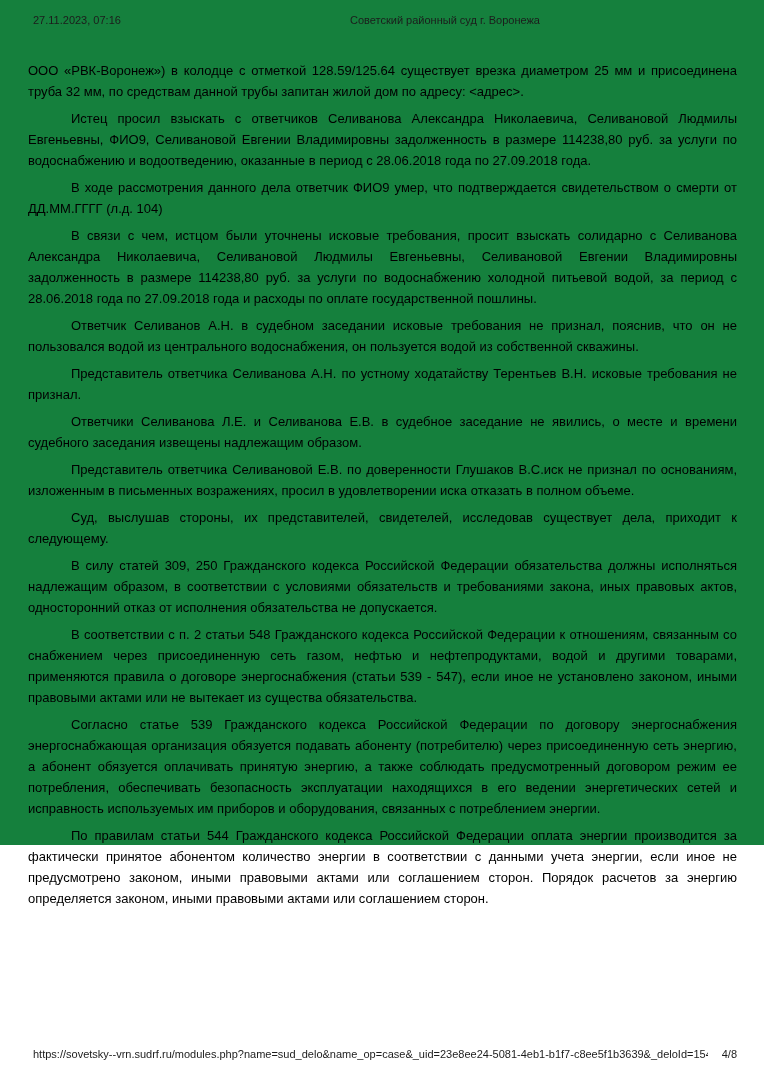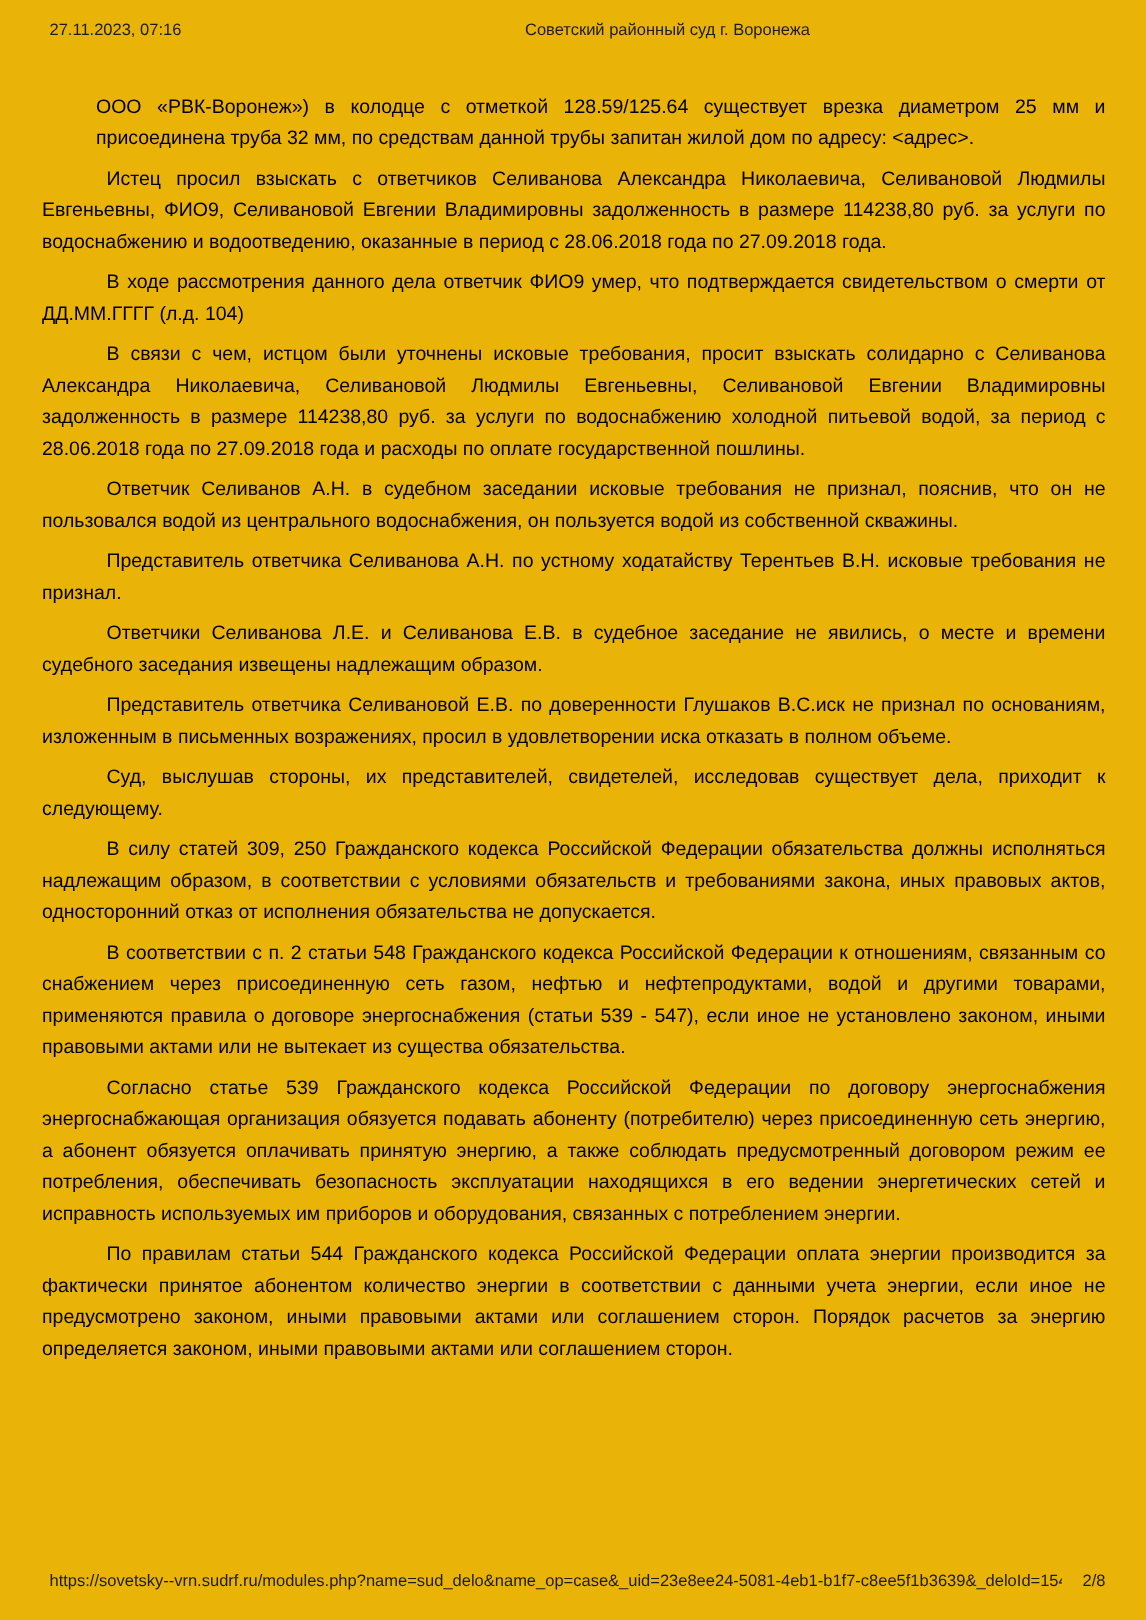--- a/index.html
+++ b/index.html
@@ -6,22 +6,22 @@
   html, body { margin: 0; padding: 0; }
   body {
     width: 764px; height: 1080px;
     background: #ffffff;
     color: #000000;
     font-family: "Liberation Sans", "DejaVu Sans", sans-serif;
     overflow: hidden;
   }
   .page {
     position: relative;
-    width: 764px; height: 1080px;
-    background: #eab308;
+    width: 764px; height: 845px;
+    background: #15803d;
   }
   
   .print-header {
     position: absolute;
     top: 14px; left: 33px; right: 30px;
     height: 16px;
     font-size: 11px;
     color: #1c1c1c;
   }
   .print-datetime { position: absolute; left: 0; top: 0; white-space: nowrap; }
@@ -34,21 +34,21 @@
   
   .doc {
     position: absolute;
     top: 60px; left: 28px;
     width: 709px;
     font-size: 13px;
     line-height: 21px;
     text-align: justify;
   }
   .doc p { margin: 0 0 6px 0; text-indent: 43px; }
-  .doc p.first { text-indent: 0; margin-left: 36px; }
+  .doc p.first { text-indent: 0; }
   
   .print-footer {
     position: absolute;
     left: 33px; right: 27px;
     top: 1048px;
     font-size: 11px;
     color: #1c1c1c;
     display: flex;
     justify-content: space-between;
     align-items: baseline;
@@ -77,16 +77,16 @@
     <p>Представитель ответчика Селивановой Е.В. по доверенности Глушаков В.С.иск не признал по основаниям, изложенным в письменных возражениях, просил в удовлетворении иска отказать в полном объеме.</p>
     <p>Суд, выслушав стороны, их представителей, свидетелей, исследовав существует дела, приходит к следующему.</p>
     <p>В силу статей 309, 250 Гражданского кодекса Российской Федерации обязательства должны исполняться надлежащим образом, в соответствии с условиями обязательств и требованиями закона, иных правовых актов, односторонний отказ от исполнения обязательства не допускается.</p>
     <p>В соответствии с п. 2 статьи 548 Гражданского кодекса Российской Федерации к отношениям, связанным со снабжением через присоединенную сеть газом, нефтью и нефтепродуктами, водой и другими товарами, применяются правила о договоре энергоснабжения (статьи 539 - 547), если иное не установлено законом, иными правовыми актами или не вытекает из существа обязательства.</p>
     <p>Согласно статье 539 Гражданского кодекса Российской Федерации по договору энергоснабжения энергоснабжающая организация обязуется подавать абоненту (потребителю) через присоединенную сеть энергию, а абонент обязуется оплачивать принятую энергию, а также соблюдать предусмотренный договором режим ее потребления, обеспечивать безопасность эксплуатации находящихся в его ведении энергетических сетей и исправность используемых им приборов и оборудования, связанных с потреблением энергии.</p>
     <p>По правилам статьи 544 Гражданского кодекса Российской Федерации оплата энергии производится за фактически принятое абонентом количество энергии в соответствии с данными учета энергии, если иное не предусмотрено законом, иными правовыми актами или соглашением сторон. Порядок расчетов за энергию определяется законом, иными правовыми актами или соглашением сторон.</p>
   </div>
 
   <div class="print-footer">
     <span class="print-url">https://sovetsky--vrn.sudrf.ru/modules.php?name=sud_delo&amp;name_op=case&amp;_uid=23e8ee24-5081-4eb1-b1f7-c8ee5f1b3639&amp;_deloId=1540005…</span>
-    <span class="page-number">2/8</span>
+    <span class="page-number">4/8</span>
   </div>
 
 </div>
 
 </body></html>

